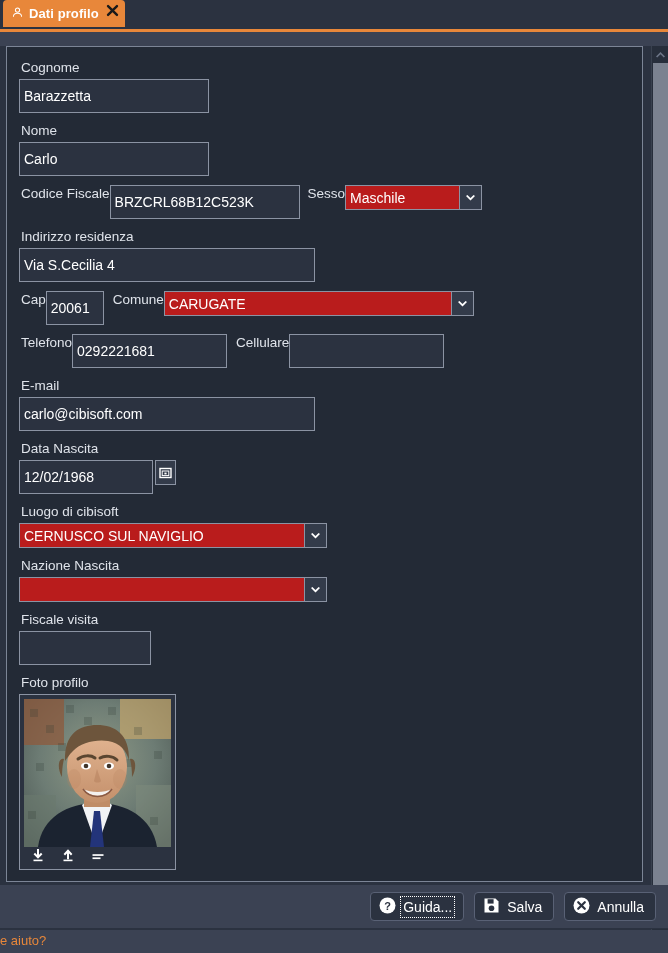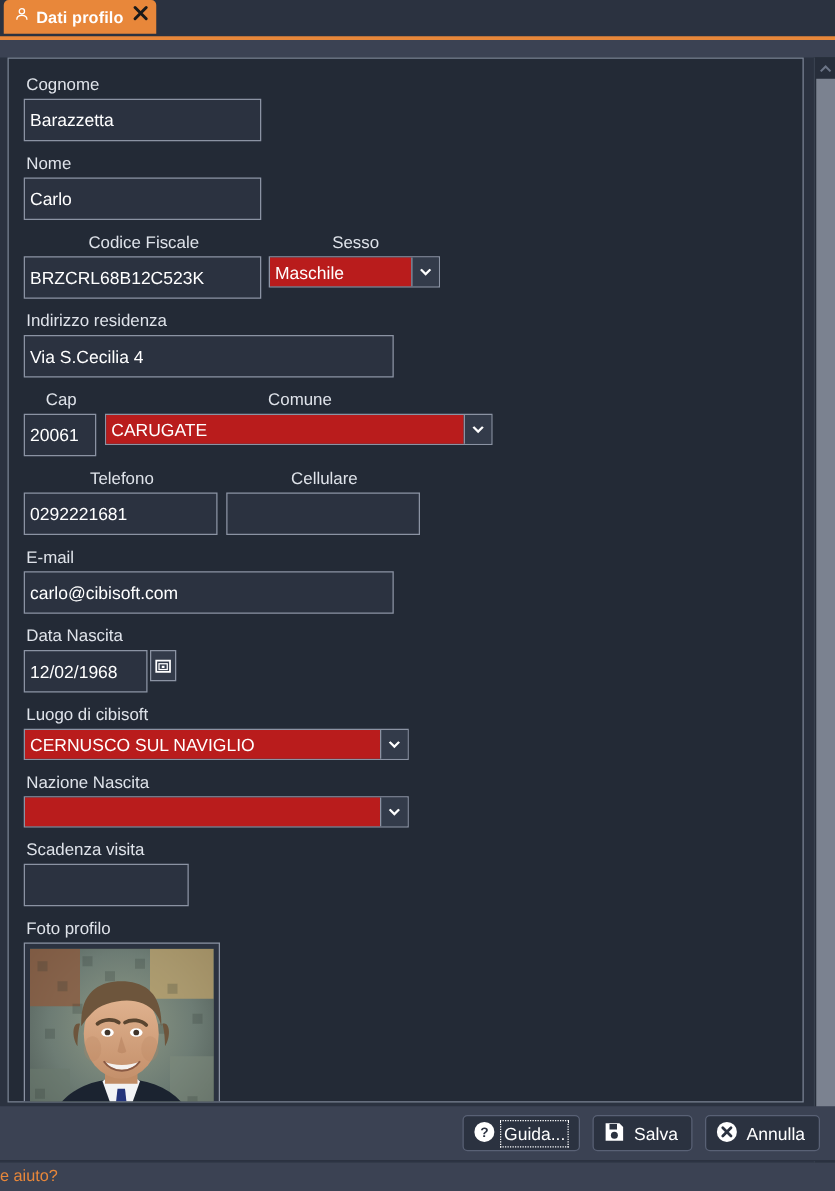--- a/index.html
+++ b/index.html
@@ -85,21 +85,21 @@
     line-height: 17px;
     white-space: nowrap;
   }
   .row {
     margin-bottom: 9px;
   }
   .row-inline {
     display: flex;
     align-items: flex-start;
   }
-  .col { display: flex; flex-direction: column; text-align: center; }
+  .col { display: flex; flex-direction: row; }
 
   .input {
     background: #2b3240;
     border: 1px solid #8b93a3;
     box-sizing: border-box;
     height: 25px;
     color: #ffffff;
     font-size: 14px;
     font-family: "Liberation Sans", sans-serif;
     padding: 16px 4px;
@@ -332,21 +332,21 @@
     </div>
 
     <div class="row">
       <div class="field-label">E-mail</div>
       <div class="input" style="width:296px">carlo@cibisoft.com</div>
     </div>
 
     <div class="row">
       <div class="field-label">Data Nascita</div>
       <div class="datewrap">
-        <div class="input" style="width:99px">12/02/1968</div>
+        <div class="input" style="width:134px">12/02/1968</div>
         <div class="date-btn">
           <svg width="13" height="12" viewBox="0 0 13 12">
             <rect x="1" y="1.5" width="11" height="9" fill="none" stroke="#ffffff" stroke-width="1.4"></rect>
             <rect x="3.2" y="4" width="6.6" height="4.6" fill="none" stroke="#ffffff" stroke-width="1"></rect>
             <rect x="5.4" y="5.6" width="2.2" height="1.8" fill="#ffffff"></rect>
           </svg>
         </div>
       </div>
     </div>
 
@@ -368,21 +368,21 @@
         <div class="combo-text"></div>
         <div class="combo-btn">
           <svg width="11" height="8" viewBox="0 0 11 8">
               <path d="M1 2 L5.5 6.5 L10 2 L8.6 1 L5.5 4 L2.4 1 Z" fill="#ffffff"></path>
             </svg>
         </div>
       </div>
     </div>
 
     <div class="row">
-      <div class="field-label">Scadenza visita</div>
+      <div class="field-label">Fiscale visita</div>
       <div class="input" style="width:132px"></div>
     </div>
 
     <div class="row">
       <div class="field-label">Foto profilo</div>
       <div class="photo-box">
         <div class="photo">
           <svg width="147" height="148" viewBox="0 0 147 148">
             <defs>
               <radialGradient id="bgmos" cx="50%" cy="42%" r="72%">

